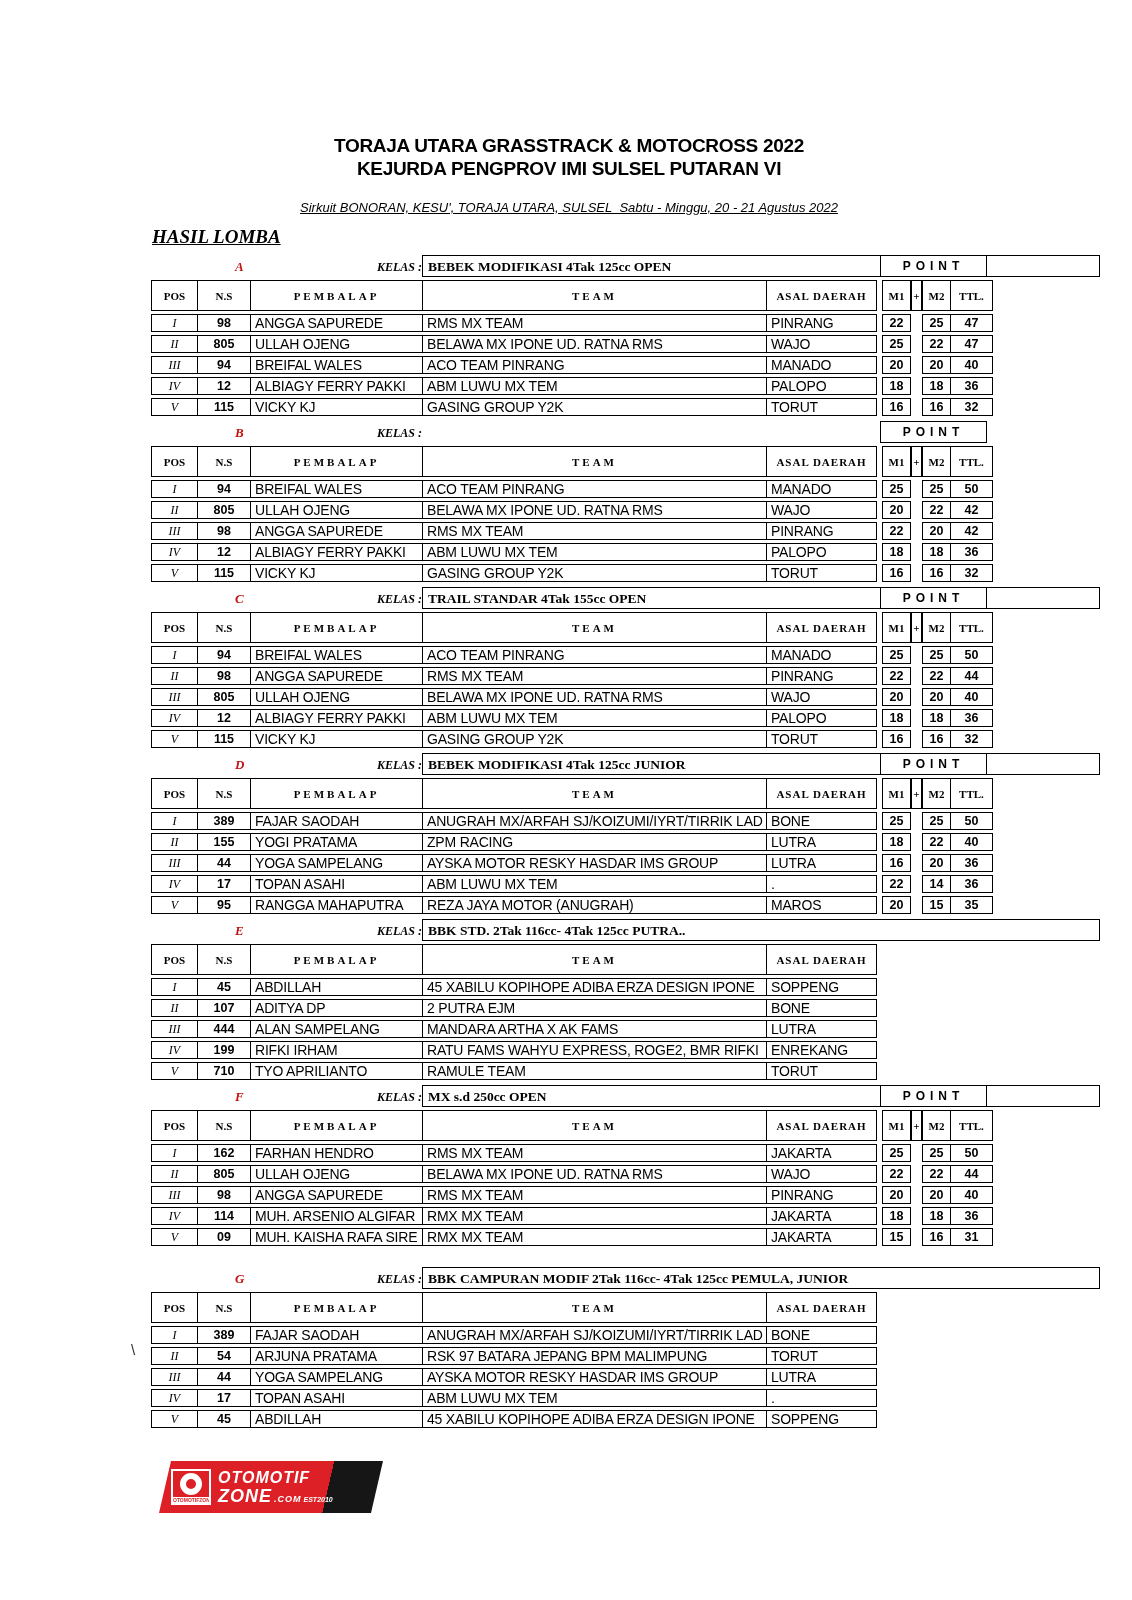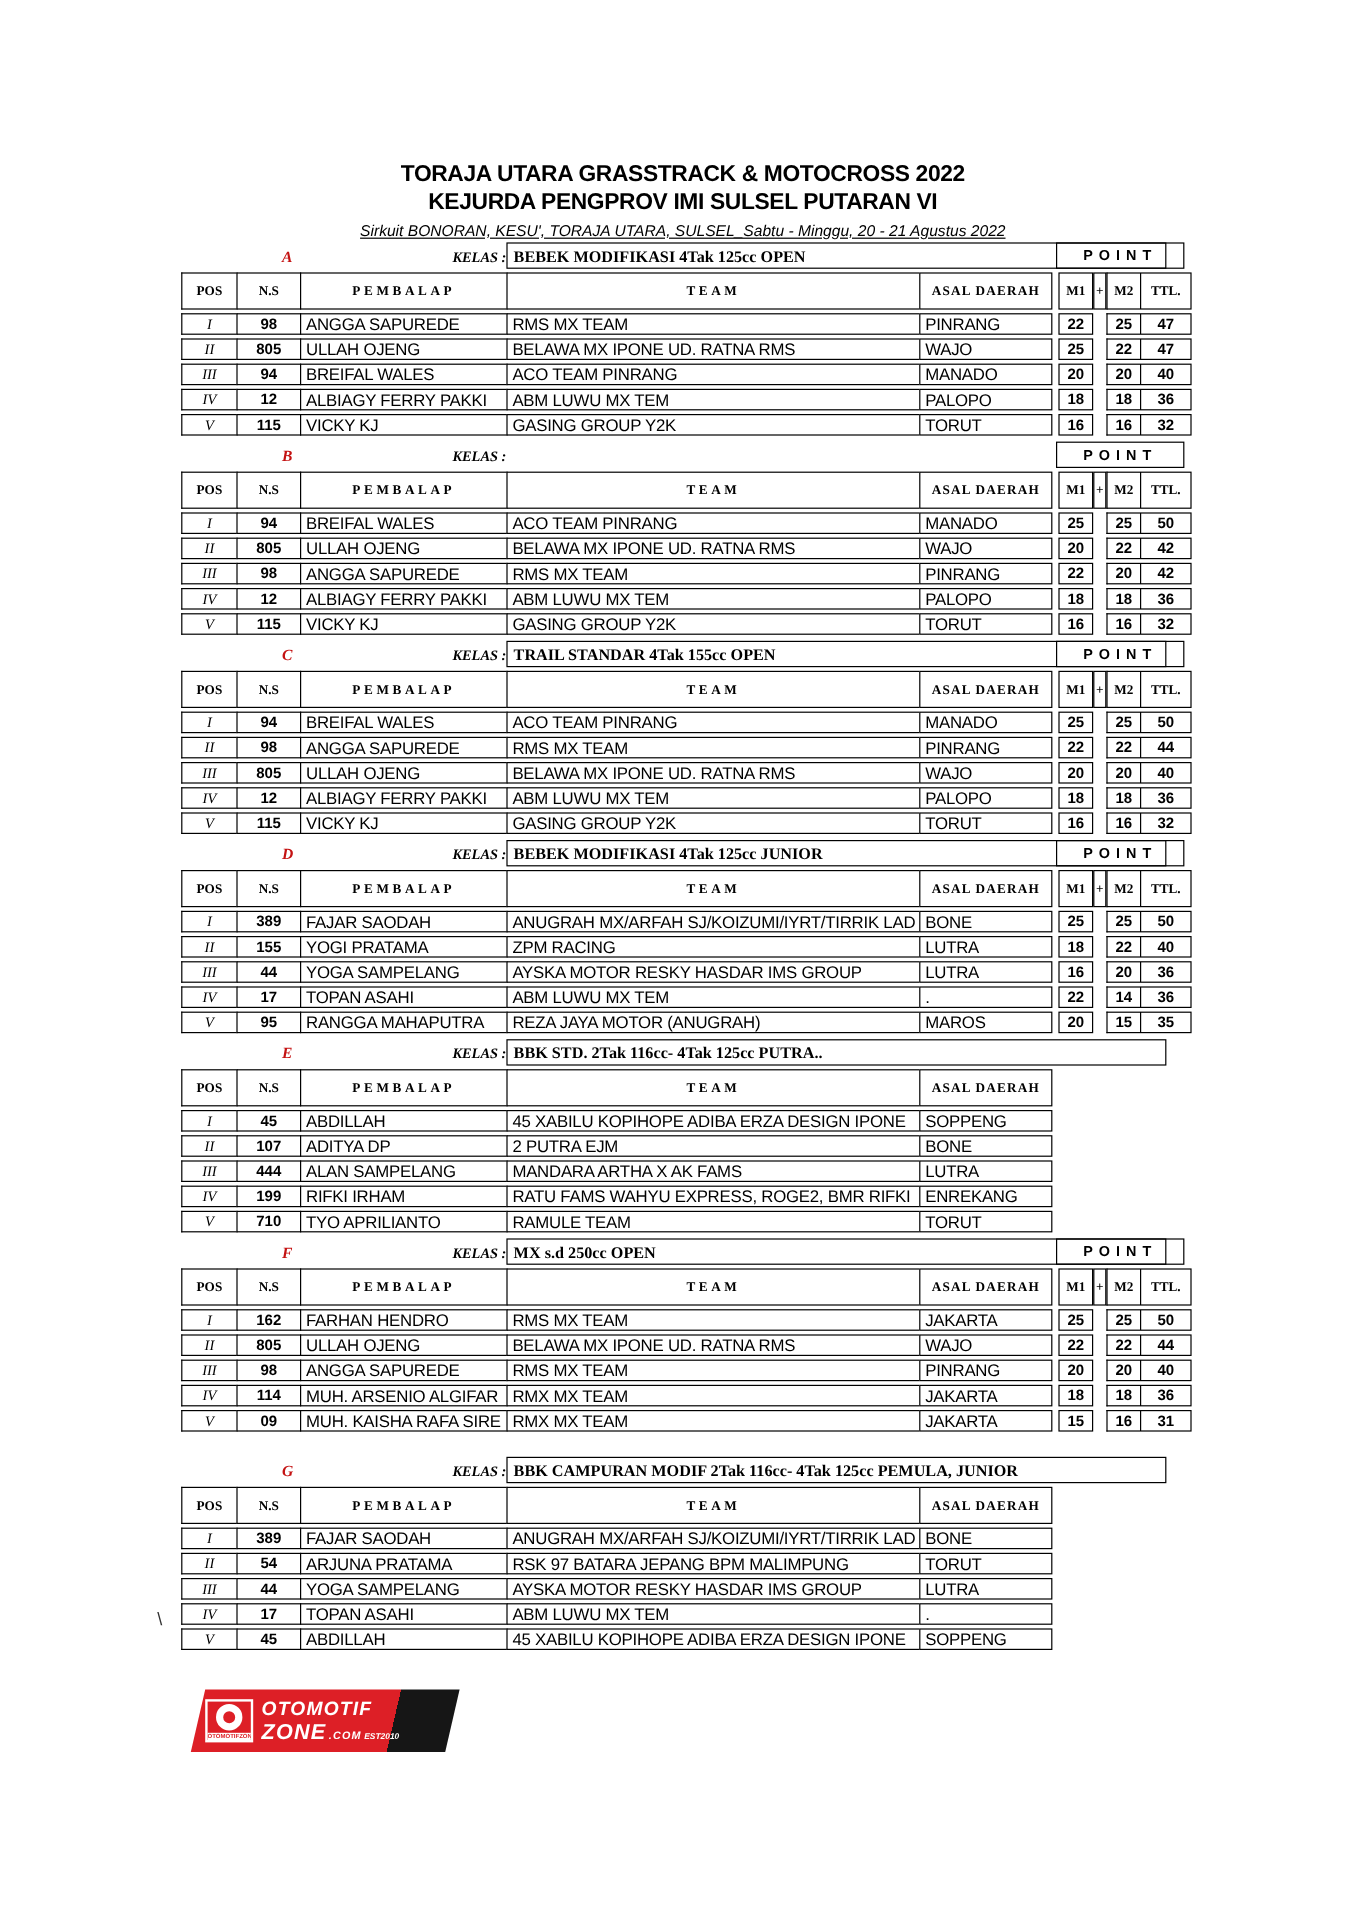--- a/index.html
+++ b/index.html
@@ -12,40 +12,40 @@
   body{
     width:1132px;height:1600px;background:#fff;color:#000;
     font-family:"Liberation Sans",sans-serif;
     position:relative;overflow:hidden;
   }
   .page{padding:134px 4px 0 151px;}
 
   
   .titles{width:836px;text-align:center;}
   .t1,.t2{font-weight:bold;font-size:19px;line-height:23px;letter-spacing:-0.3px;}
-  .sub{font-style:italic;font-size:13px;line-height:19px;margin-top:3px;text-decoration:underline;}
+  .sub{font-style:italic;font-size:13px;line-height:19px;margin-top:18px;text-decoration:underline;}
   .hasil{
     font-family:"Liberation Serif",serif;font-weight:bold;font-style:italic;
     font-size:19px;text-decoration:underline;margin:9px 0 7px 1px;
   }
 
   
   .section{margin-bottom:2px;}
   #sections .section:nth-child(7){margin-top:18px;}
   .kelas-row{position:relative;height:22px;}
   .section-letter{
     position:absolute;left:84px;top:4px;color:var(--red);
     font-family:"Liberation Serif",serif;font-weight:bold;font-style:italic;font-size:13px;
   }
   .kelas-label{
     position:absolute;left:5px;top:5px;width:266px;text-align:right;
     font-family:"Liberation Serif",serif;font-weight:bold;font-style:italic;font-size:12px;
   }
   .kelas-box{
-    position:absolute;left:271px;top:0;width:550px;height:22px;
+    position:absolute;left:271px;top:0;width:678px;height:22px;
     border:1px solid #000;padding:3px 0 0 5px;overflow:hidden;white-space:nowrap;
     font-family:"Liberation Serif",serif;font-weight:bold;font-size:13.5px;
   }
   .point-head{
     position:absolute;left:729px;top:0;width:107px;height:22px;
     border:1px solid #000;text-align:center;padding-top:3px;
     font-weight:bold;font-size:12px;letter-spacing:5px;
   }
 
   
@@ -103,20 +103,21 @@
 <body>
 
 <div class="page">
 
   <div class="titles">
     <div class="t1">TORAJA UTARA GRASSTRACK &amp; MOTOCROSS 2022</div>
     <div class="t2">KEJURDA PENGPROV IMI SULSEL PUTARAN VI</div>
     <div class="sub">Sirkuit  BONORAN, KESU', TORAJA UTARA, SULSEL_Sabtu - Minggu, 20 - 21 Agustus 2022</div>
   </div>
 
+  <div class="hasil">HASIL LOMBA</div>
 
   <div id="sections">
   <div class="section">
     <div class="kelas-row">
       <span class="section-letter">A</span>
       <span class="kelas-label">KELAS :</span>
       <div class="kelas-box">BEBEK MODIFIKASI 4Tak 125cc OPEN</div>
       <div class="point-head">POINT</div>
     </div>
     <table class="res">

